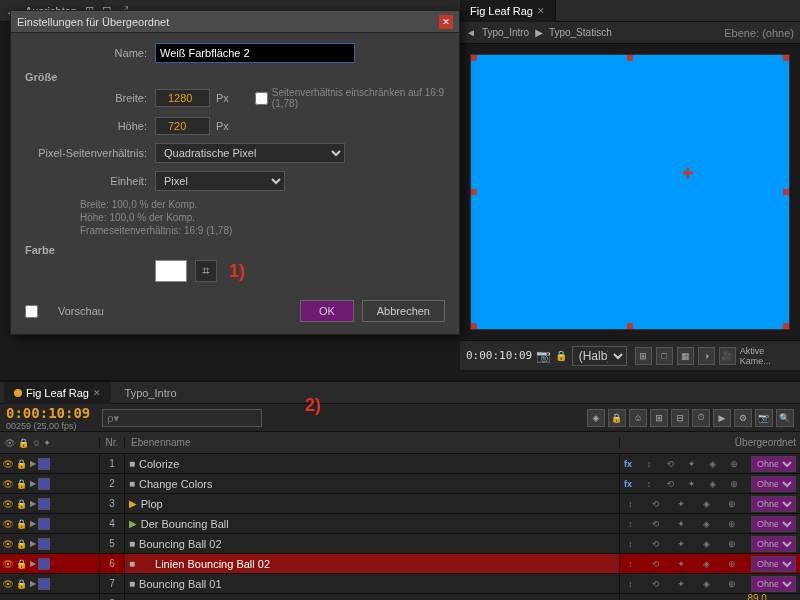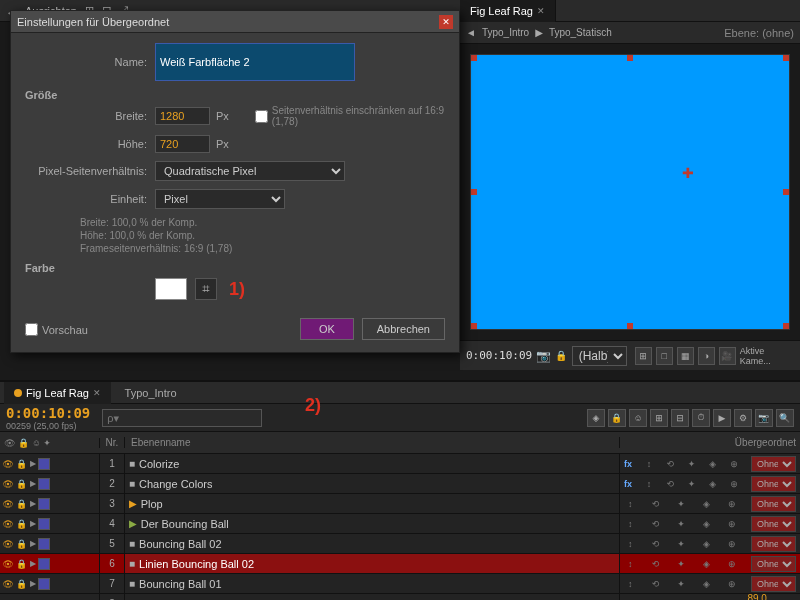--- a/index.html
+++ b/index.html
@@ -74,44 +74,44 @@
       margin-bottom: 8px;
     }
     .dialog-label {
       color: #aaa;
       min-width: 130px;
       text-align: right;
       padding-right: 8px;
       font-size: 11px;
     }
     .dialog-input {
-      background: #0c4a6e;
+      background: #000000;
       border: 1px solid #3a5aaa;
       color: #fff;
       font-size: 11px;
-      padding: 12px 4px;
+      padding: 3px 4px;
       width: 200px;
     }
     .section-header {
       color: #aaa;
       font-size: 11px;
       margin: 6px 0 4px 0;
       font-weight: bold;
     }
     .inline-row {
       display: flex;
       align-items: center;
       gap: 6px;
     }
     .dim-input {
       background: #2a2a2a;
       border: 1px solid #555;
       color: #e8a020;
       font-size: 11px;
-      padding: 2px 4px;
+      padding: 2px 12px;
       width: 55px;
     }
     .dim-unit {
       color: #aaa;
       font-size: 11px;
     }
     .checkbox-row {
       display: flex;
       align-items: center;
       gap: 4px;
@@ -179,22 +179,22 @@
       padding: 8px 14px 12px;
     }
     .dialog-footer-left {
       display: flex;
       align-items: center;
       gap: 4px;
       flex: 1;
     }
     .preview-check {
       display: flex;
-      align-items: flex-end;
-      gap: 4px;
+      align-items: center;
+      gap: 20px;
       color: #aaa;
       font-size: 11px;
     }
     .btn-ok {
       background: #701a75;
       border: 1px solid #666;
       color: #ccc;
       font-size: 11px;
       padding: 4px 18px;
       cursor: pointer;
@@ -541,21 +541,21 @@
       width: 14px;
       height: 14px;
       cursor: pointer;
       color: #777;
       font-size: 9px;
       display: flex;
       align-items: center;
       justify-content: center;
     }
     .layer-parent-select {
-      background: #7f1d1d;
+      background: #701a75;
       border: 1px solid #444;
       color: #aaa;
       font-size: 9px;
       width: 45px;
       padding: 1px;
       text-align: right;
     }
     .layer-link-icon {
       color: #e8a020;
       font-size: 10px;
@@ -870,21 +870,21 @@
       <div class="layer-row highlighted">
         <div class="layer-ctrl-cell">
           <span class="layer-icon-sm active">👁</span>
           <span class="layer-icon-sm">🔒</span>
           <span class="expand-arrow">▶</span>
           <div class="layer-color-box" style="background: rgb(74, 74, 170);"></div>
         </div>
         <div class="layer-num-cell">6</div>
         <div class="layer-name-cell" style="background: rgb(139, 16, 16);">
           <span style="color: rgb(170, 170, 170); font-size: 10px;">■</span>
-          <span class="layer-name-text" style="color: rgb(255, 255, 255);">Linien Bouncing Ball 02</span>
+          <span class="layer-name-text" style="color: rgb(255, 255, 255); margin-left: 16px;">Linien Bouncing Ball 02</span>
         </div>
         <div class="layer-right-cell">
           <span class="layer-prop-icon">↕</span>
           <span class="layer-prop-icon">⟲</span>
           <span class="layer-prop-icon">✦</span>
           <span class="layer-prop-icon">◈</span>
           <span class="layer-prop-icon">⊕</span>
           <select class="layer-parent-select"><option>Ohne</option></select>
         </div>
       </div>

